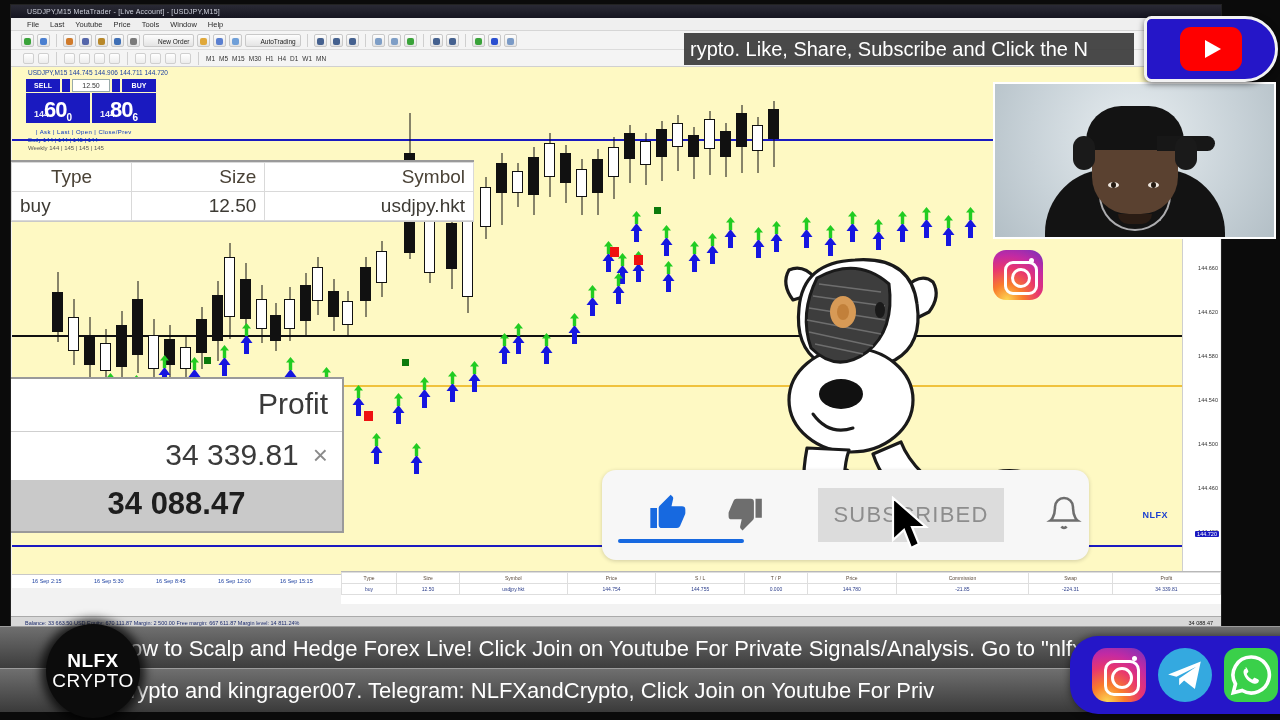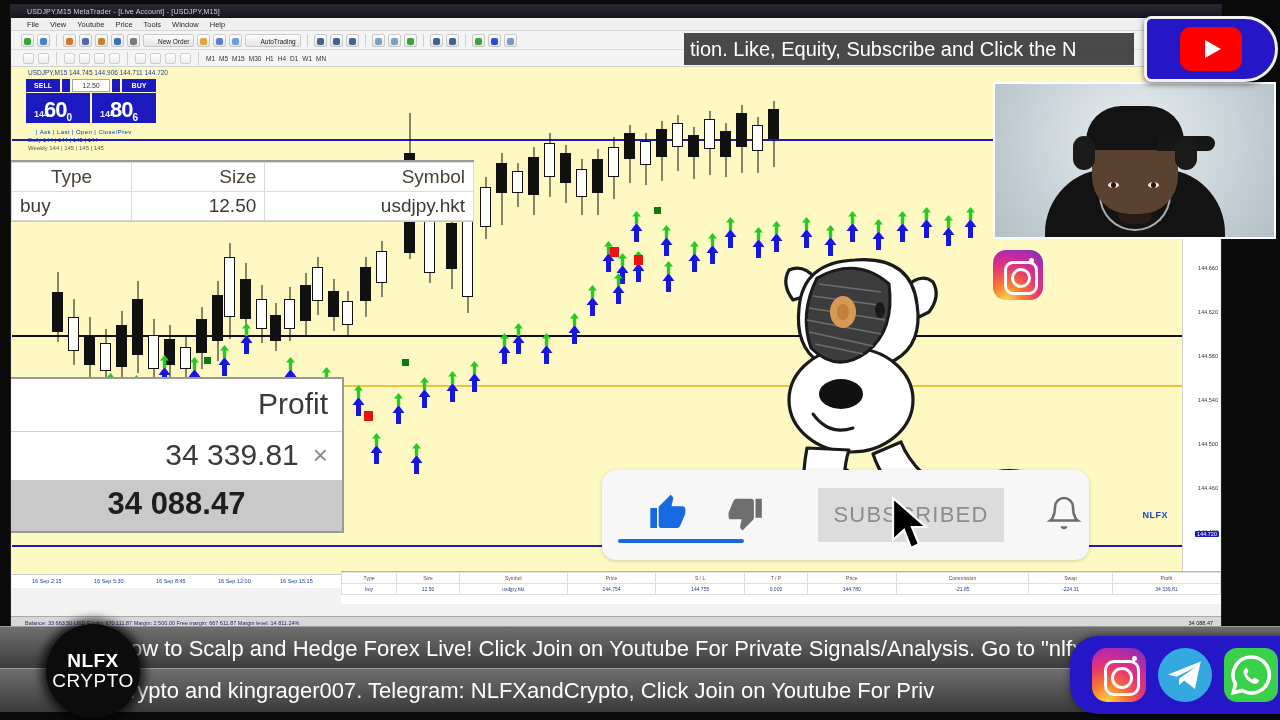--- a/index.html
+++ b/index.html
@@ -214,21 +214,21 @@
 <body>
 
 <div id="stage">
 
   <div class="mt4">
 
     <div class="mt4-title">USDJPY,M15 MetaTrader - [Live Account] - [USDJPY,M15]</div>
 
     <div class="mt4-menu">
       <span>File</span>
-      <span>View</span>
+      <span>Last</span>
       <span>Youtube</span>
       <span>Price</span>
       <span>Tools</span>
       <span>Window</span>
       <span>Help</span>
     </div>
 
     <div class="mt4-tb">
       <div class="tb-btn">
           <i class="tb-dot" style="background:#3aa33a"></i>
@@ -903,21 +903,21 @@
       <div class="profit-head">Profit</div>
       <div class="profit-val">
         <span>34 339.81</span>
         <span class="profit-x">×</span>
       </div>
       <div class="profit-total">34 088.47</div>
     </div>
   </div>
 
   <div class="marquee-top">
-    <span>tion.  Like, Equity, Subscribe and Click the N</span>
+    <span>rypto.  Like, Share, Subscribe and Click the N</span>
   </div>
 
   <div class="yt-pill">
     <div class="yt-play"></div>
   </div>
 
   <div class="webcam">
     <div class="wc-bg"></div>
     <div class="wc-body"></div>
     <div class="wc-chain"></div>

